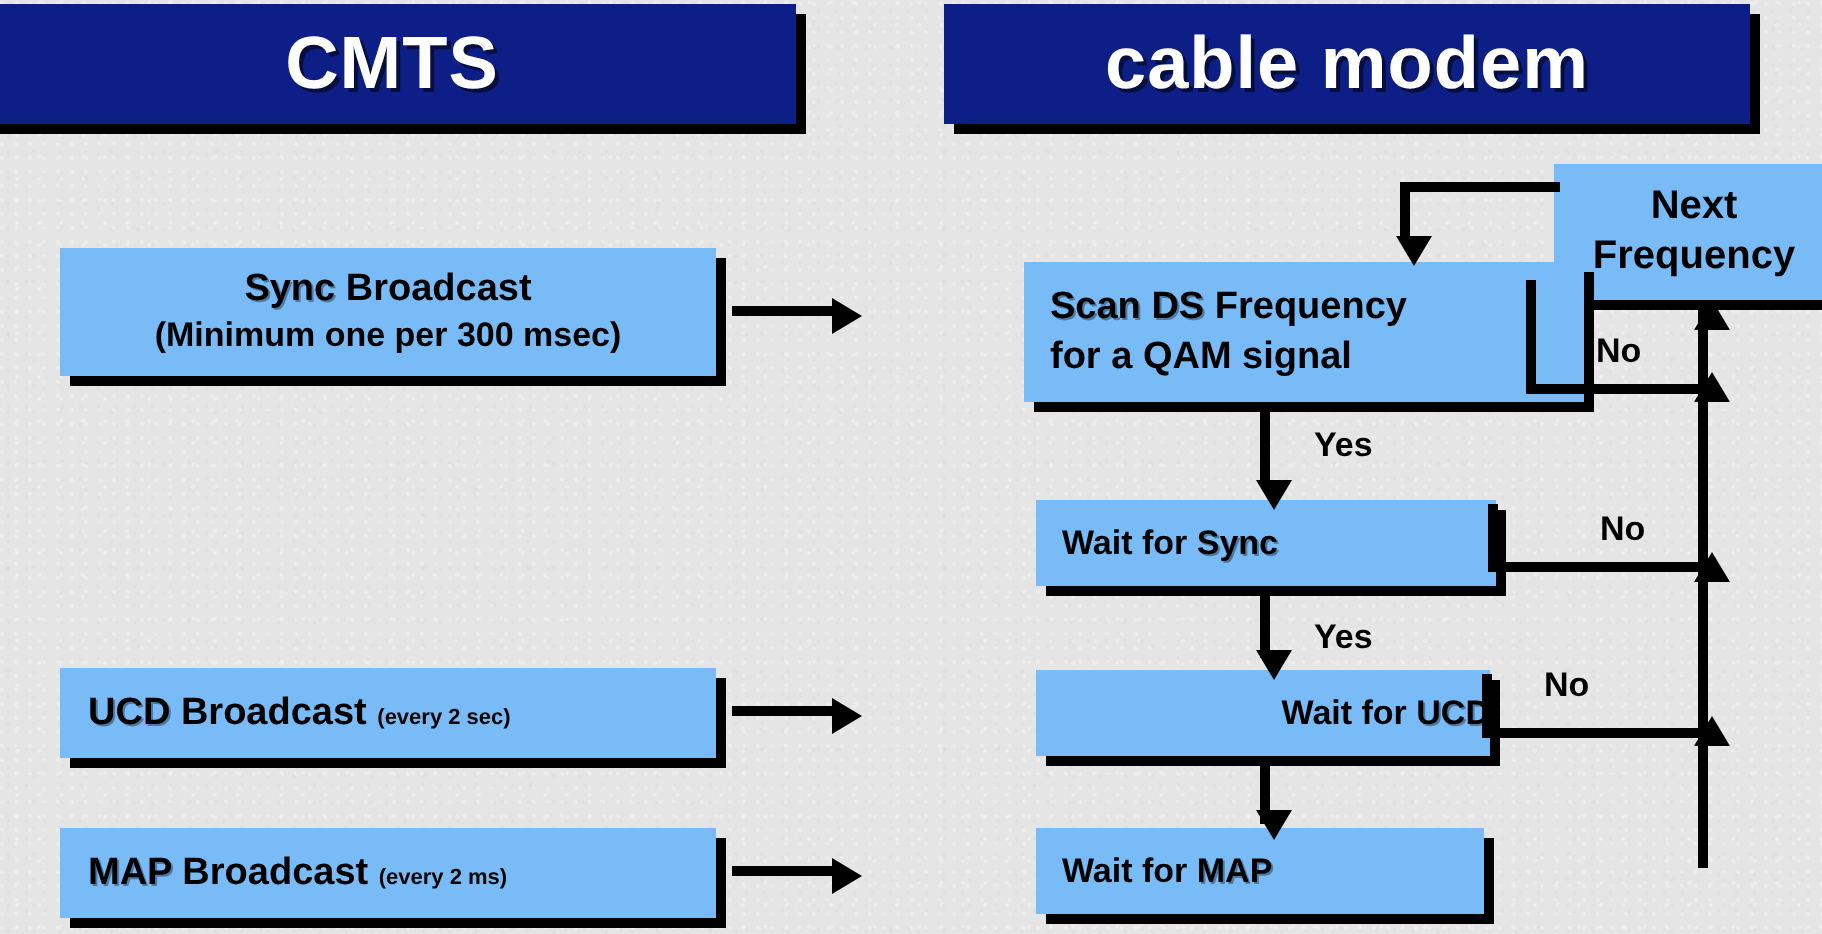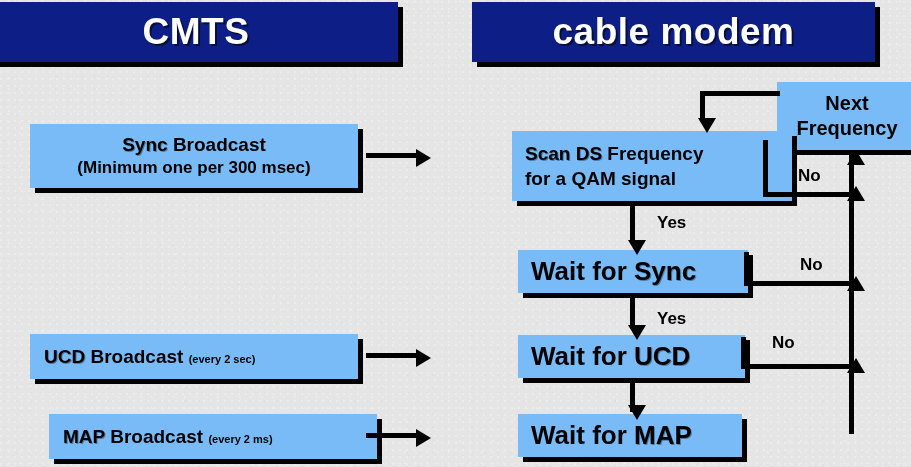--- a/index.html
+++ b/index.html
@@ -43,34 +43,34 @@
   .box .t{width:100%;}
   .grn{color:#000000;text-shadow:1px 1px 0 rgba(0,0,0,.35);}
   .blk{color:#000;}
 
   
   #box-sync{left:30px;top:124px;width:328px;height:64px;
     justify-content:center;text-align:center;}
   #box-sync .l1{font-size:19px;line-height:24px;}
   #box-sync .l2{font-size:17px;line-height:22px;}
   #box-ucd{left:30px;top:334px;width:328px;height:45px;padding-left:14px;box-sizing:border-box;}
-  #box-map{left:30px;top:414px;width:328px;height:45px;padding-left:14px;box-sizing:border-box;margin-left:19px;}
+  #box-map{left:30px;top:414px;width:328px;height:45px;padding-left:14px;box-sizing:border-box;}
   #box-ucd .big,#box-map .big{font-size:19px;}
   #box-ucd .sm,#box-map .sm{font-size:11px;}
 
   
   #box-scan{left:487px;top:131px;width:280px;height:70px;padding-left:13px;box-sizing:border-box;margin-left:25px;}
   #box-scan .l{font-size:19px;line-height:25px;}
   #box-next{left:777px;top:82px;width:140px;height:68px;
     justify-content:center;text-align:center;}
   #box-next .l{font-size:20px;line-height:25px;font-weight:bold;}
   #box-wsync{left:518px;top:250px;width:230px;height:43px;padding-left:13px;box-sizing:border-box;}
-  #box-wucd{left:518px;top:335px;width:227px;height:43px;padding-left:13px;box-sizing:border-box;}
+  #box-wucd{left:518px;top:335px;width:227px;height:43px;padding-left:13px;box-sizing:border-box;text-align:right;}
   #box-wmap{left:518px;top:414px;width:224px;height:43px;padding-left:13px;box-sizing:border-box;justify-content:flex-end;}
-  #box-wsync .l,#box-wucd .l,#box-wmap .l{font-size:26px;}
+  #box-wsync .l,#box-wucd .l,#box-wmap .l{font-size:17px;}
 
   
   .edge{position:absolute;background:#000;}
   .h{height:5px;}
   .v{width:5px;}
   .arrowR{position:absolute;width:0;height:0;
     border-top:9px solid transparent;border-bottom:9px solid transparent;
     border-left:15px solid #000;}
   .arrowD{position:absolute;width:0;height:0;
     border-left:9px solid transparent;border-right:9px solid transparent;

